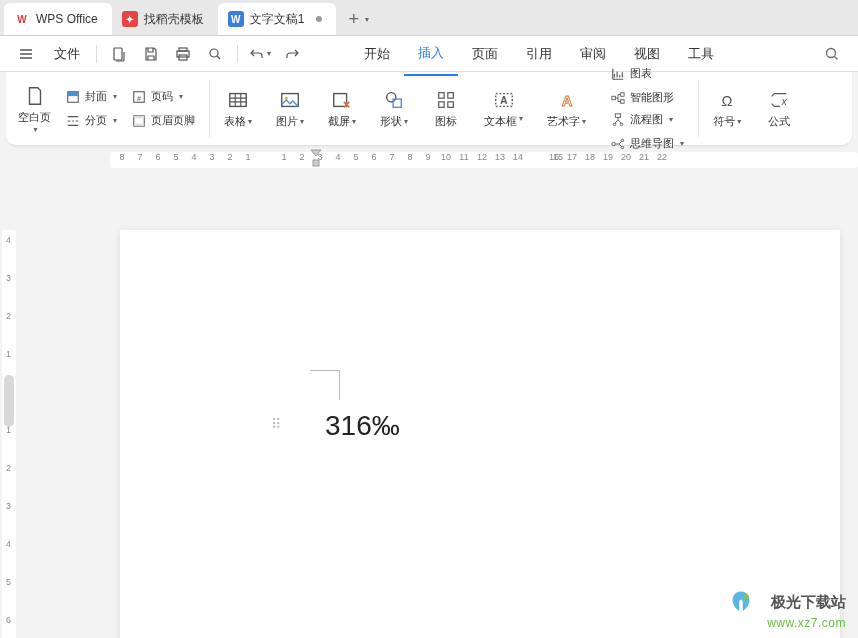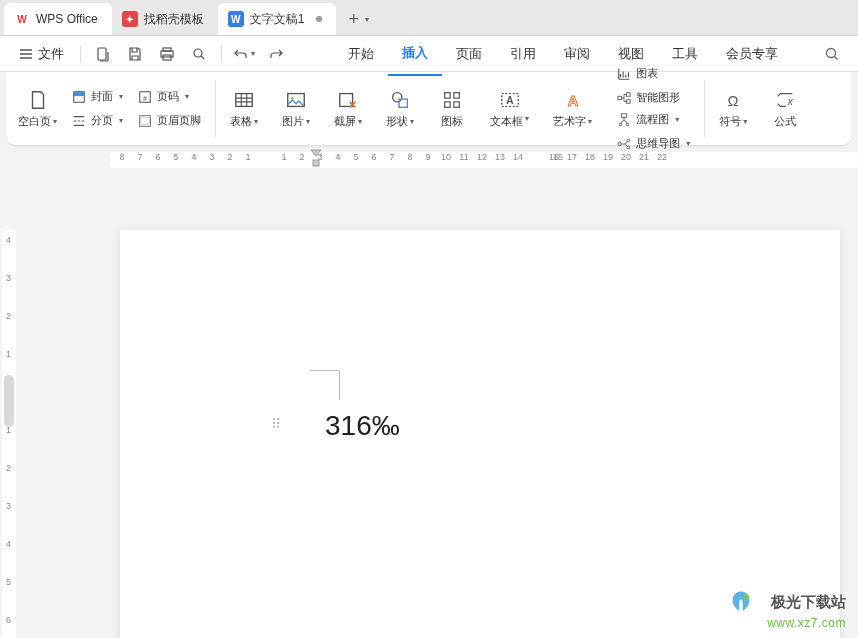--- a/index.html
+++ b/index.html
@@ -8,26 +8,26 @@
 
 .tab-bar { height: 36px; background: #e8e8e8; display: flex; align-items: flex-end; padding: 0 0 0 4px; border-bottom: 1px solid #d0d0d0; }
 .tab { height: 32px; padding: 0 14px 0 10px; display: flex; align-items: center; gap: 6px; font-size: 12px; color: #333; cursor: pointer; border-radius: 6px 6px 0 0; }
 .tab.active { background: #fff; }
 .tab-logo { width: 16px; height: 16px; display: flex; align-items: center; justify-content: center; font-weight: bold; font-size: 10px; border-radius: 3px; }
 .tab-add { padding: 0 12px; color: #666; font-size: 18px; cursor: pointer; display:flex; align-items:center; gap:4px; height:32px;}
 .dot { width:6px; height:6px; background:#999; border-radius:50%; margin-left:6px;}
 
 
 .menu-row { height: 36px; background: #fff; display: flex; align-items: center; padding: 0 10px; gap: 4px; border-bottom: 1px solid #e0e0e0; }
-.file-btn { display: flex; align-items: center; gap: 4px; padding: 4px 8px; font-size: 13px; color: #333; cursor: pointer; }
+.file-btn { display: flex; align-items: center; gap: 20px; padding: 4px 8px; font-size: 13px; color: #333; cursor: pointer; }
 .qat-btn { width: 28px; height: 28px; display: flex; align-items: center; justify-content: center; color: #555; cursor: pointer; border-radius:4px;}
 .qat-sep { width: 1px; height: 18px; background: #ddd; margin: 0 4px; }
 .menu-tabs { display: flex; margin-left: 40px; gap: 0; }
 .menu-tab { padding: 0 14px; font-size: 13px; color: #333; cursor: pointer; height: 44px; display: flex; align-items: center; }
-.menu-tab.active { color: #2b7de9; border-bottom: 2px solid #2b7de9; font-weight: 700; }
+.menu-tab.active { color: #2b7de9; border-bottom: 2px solid #2b7de9; font-weight: 400; }
 .search-btn { margin-left: auto; width: 32px; height: 28px; display:flex; align-items:center; justify-content:center; color:#666; cursor:pointer;}
 
 
 .ribbon { height: 74px; background: #fff; display: flex; align-items: stretch; border-bottom: 1px solid #e0e0e0; border-radius: 0 0 10px 10px; margin: 0 6px; box-shadow: 0 1px 2px rgba(0,0,0,0.05);}
 .ribbon-group { display: flex; flex-direction: column; justify-content: center; padding: 4px 6px; }
 .ribbon-group.two-col { flex-direction: row; gap: 2px; }
 .ribbon-sep { width: 1px; background: #e5e5e5; margin: 8px 2px; }
 .ribbon-btn-lg { display: flex; flex-direction: column; align-items: center; justify-content: center; gap: 2px; padding: 2px 6px; cursor: pointer; font-size: 11px; color: #333; min-width: 40px; border-radius:4px;}
 .ribbon-btn-sm { display: flex; align-items: center; gap: 4px; padding: 2px 6px; cursor: pointer; font-size: 11px; color: #333; height: 22px; border-radius:4px;}
 .ribbon-col { display:flex; flex-direction:column; gap:2px; justify-content:center;}
@@ -133,39 +133,38 @@
     </div>
 
   <div class="menu-tabs">
     <div class="menu-tab">开始</div>
     <div class="menu-tab active">插入</div>
     <div class="menu-tab">页面</div>
     <div class="menu-tab">引用</div>
     <div class="menu-tab">审阅</div>
     <div class="menu-tab">视图</div>
     <div class="menu-tab">工具</div>
-    <div class="menu-tab">会员专享</div>
   </div>
   <div class="search-btn">
       <svg viewBox="0 0 16 16" width="16" height="16">
         <circle cx="7" cy="7" r="4.5" fill="none" stroke="#666" stroke-width="1.3"></circle>
         <path d="M10.5 10.5l3 3" stroke="#666" stroke-width="1.3"></path>
       </svg>
     </div>
 </div>
 
 <div class="ribbon">
   <div class="ribbon-group two-col">
     <div class="ribbon-btn-lg">
       <span class="ico">
           <svg viewBox="0 0 24 24" width="22" height="22">
             <path d="M6 3h9l3 3v15H6z" fill="none" stroke="#555" stroke-width="1.5"></path>
           </svg>
         </span>
-      <span style="display:flex;align-items:center;">
+      <span style="display:flex;align-items:center;flex-direction:column;">
           <span>空白页</span>
           <span class="caret">▾</span>
         </span>
     </div>
     <div class="ribbon-col">
       <div class="ribbon-btn-sm">
         <span class="ico-sm">
             <svg viewBox="0 0 16 16" width="14" height="14">
               <rect x="2" y="2" width="12" height="12" fill="none" stroke="#555" stroke-width="1.2"></rect>
               <rect x="2" y="2" width="12" height="5" fill="#4a90d9"></rect>

